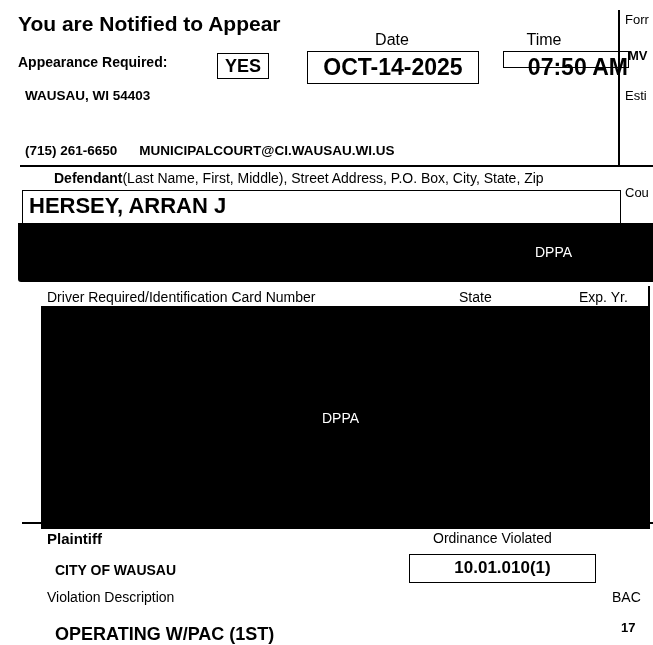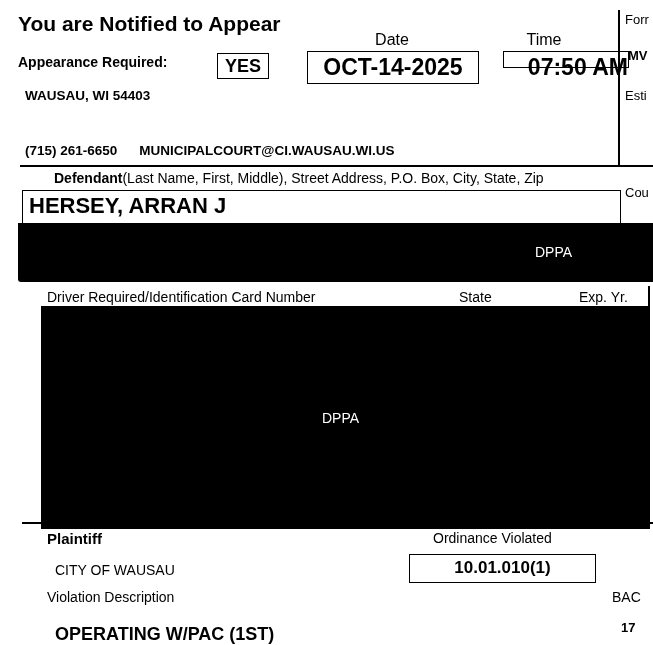--- a/index.html
+++ b/index.html
@@ -34,21 +34,21 @@
   .redact1-text { left: 535px; top: 244px; font-size: 14px; color: #fff; }
   .dl-label { left: 47px; top: 289px; font-size: 14px; }
   .state-label { left: 459px; top: 289px; font-size: 14px; }
   .exp-label { left: 555px; top: 289px; font-size: 14px; margin-left: 24px; }
   .dl-vline { left: 648px; top: 286px; width: 1.5px; height: 243px; background: #000; }
   .redact2 { left: 41px; top: 306px; width: 607px; height: 223px; background: #000; }
   .redact2-text { left: 322px; top: 410px; font-size: 14px; color: #fff; }
   .hline2 { left: 22px; top: 522px; width: 631px; height: 1.5px; background: #000; }
   .plaintiff-label { left: 47px; top: 530px; font-size: 15px; font-weight: bold; }
   .ord-label { left: 433px; top: 530px; font-size: 14px; }
-  .plaintiff-value { left: 55px; top: 562px; font-size: 14px; font-weight: normal; }
+  .plaintiff-value { left: 55px; top: 562px; font-size: 14px; font-weight: bold; }
   .ord-box { left: 409px; top: 554px; width: 187px; height: 29px; border: 1.5px solid #000; box-sizing: border-box;
     font-size: 17px; font-weight: bold; text-align: center; line-height: 26px; }
   .viol-label { left: 47px; top: 589px; font-size: 14px; }
   .bac-label { left: 612px; top: 589px; font-size: 14px; }
   .viol-value { left: 55px; top: 624px; font-size: 18px; font-weight: bold; }
   .bac-value { left: 621px; top: 620px; font-size: 13px; font-weight: bold; }
 </style>
 </head>
 <body>
 

